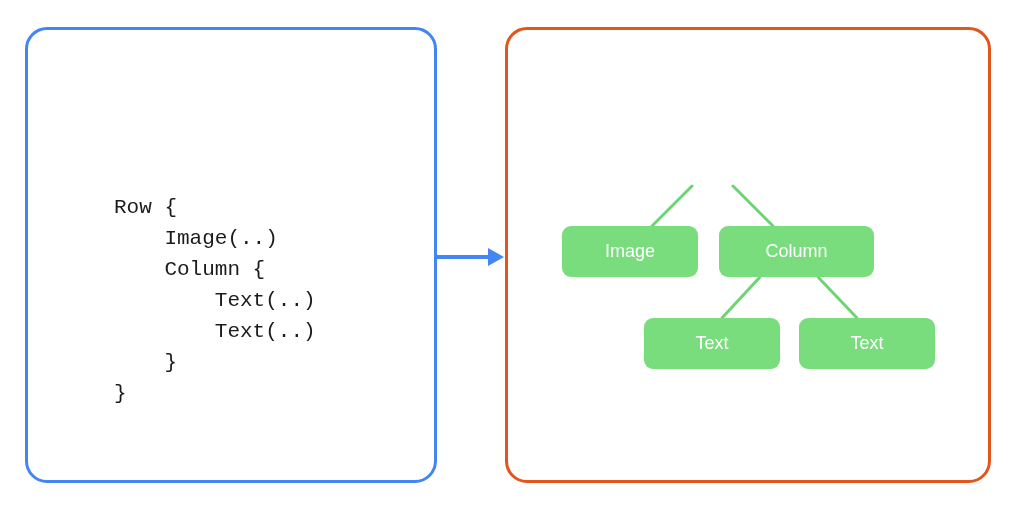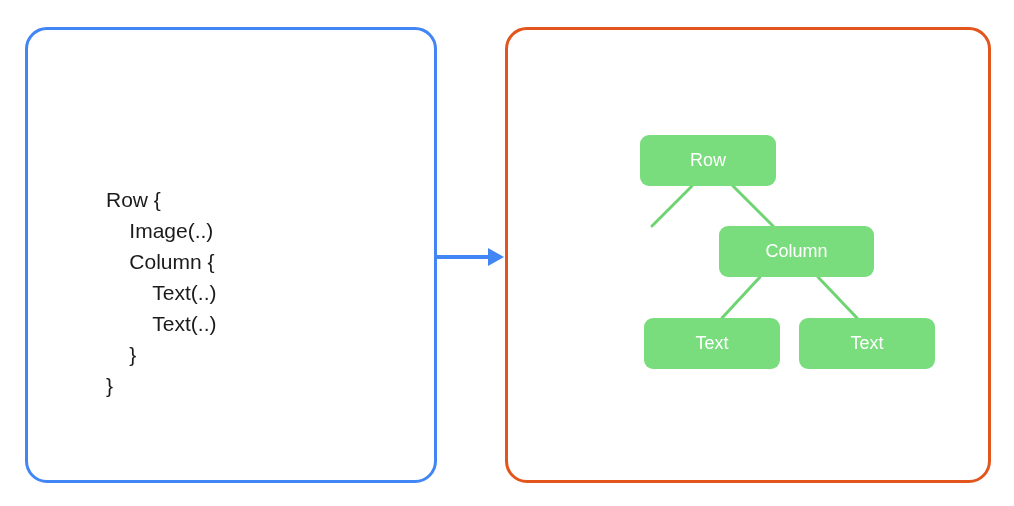--- a/index.html
+++ b/index.html
@@ -36,22 +36,22 @@
     width: 486px;
     height: 456px;
     border: 3px solid #e2561e;
   }
 
   
   #code-block {
     position: absolute;
     left: 74px;
     top: 150px;
-    margin: 4px;
-    font-family: Liberation Sans, sans-serif;
+    margin: 12px;
+    font-family: Liberation Mono, monospace;
     font-size: 21px;
     line-height: 31px;
     color: #1b1b1d;
     white-space: pre;
     letter-spacing: 0px;
   }
 
   
   #arrow-connector {
     position: absolute;
@@ -113,18 +113,18 @@
 
   <svg id="tree-canvas">
     <g stroke="#6ed472" stroke-width="3" fill="none" stroke-linecap="round">
       <line x1="692" y1="186" x2="652" y2="226"></line>
       <line x1="733" y1="186" x2="773" y2="226"></line>
       <line x1="760" y1="277" x2="722" y2="318"></line>
       <line x1="818" y1="277" x2="857" y2="318"></line>
     </g>
   </svg>
 
-  <div class="node" id="node-row">Row</div>
+  <div class="node" id="node-image">Image</div>
   <div class="node" id="node-column">Column</div>
   <div class="node" id="node-text-1">Text</div>
   <div class="node" id="node-text-2">Text</div>
 
 </div>
 
 </body></html>

